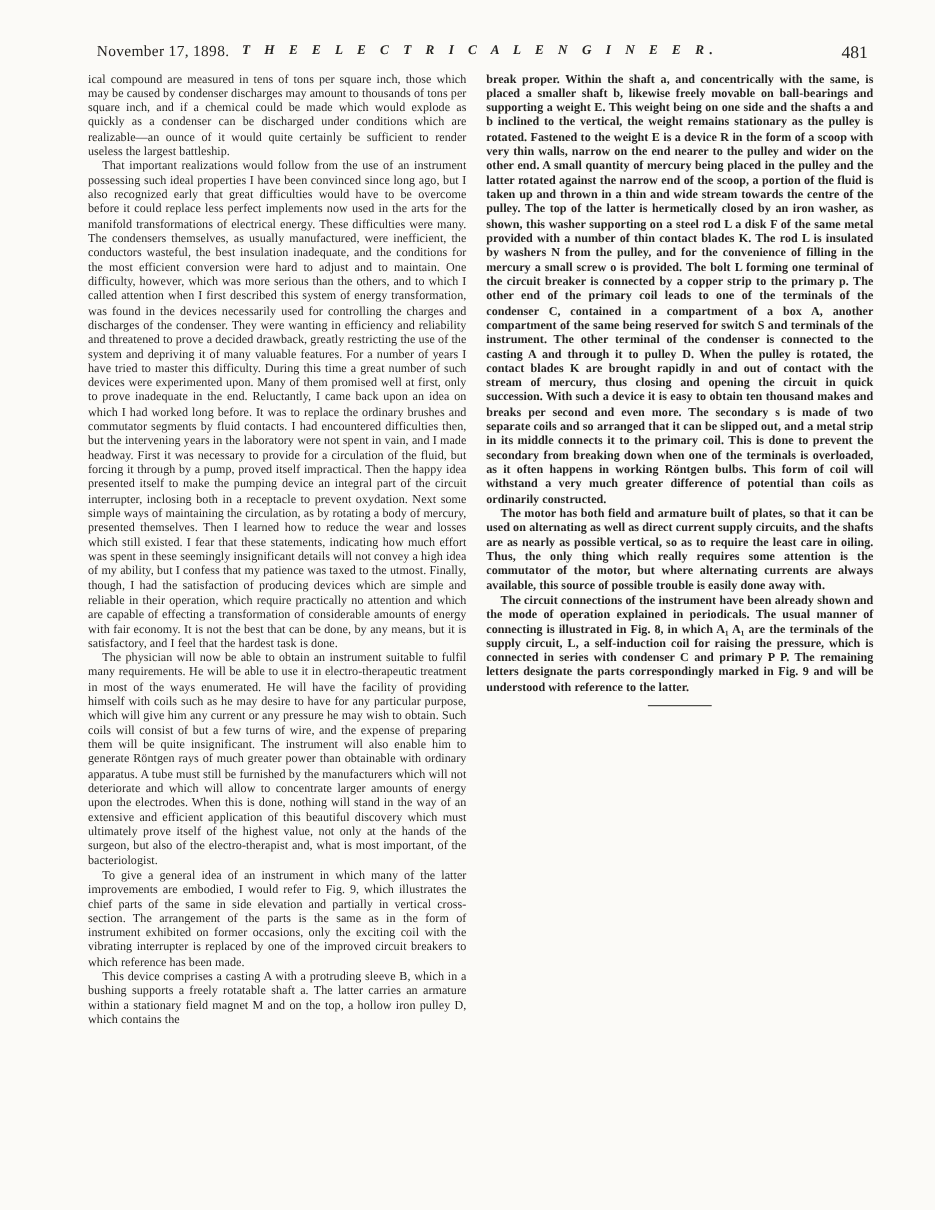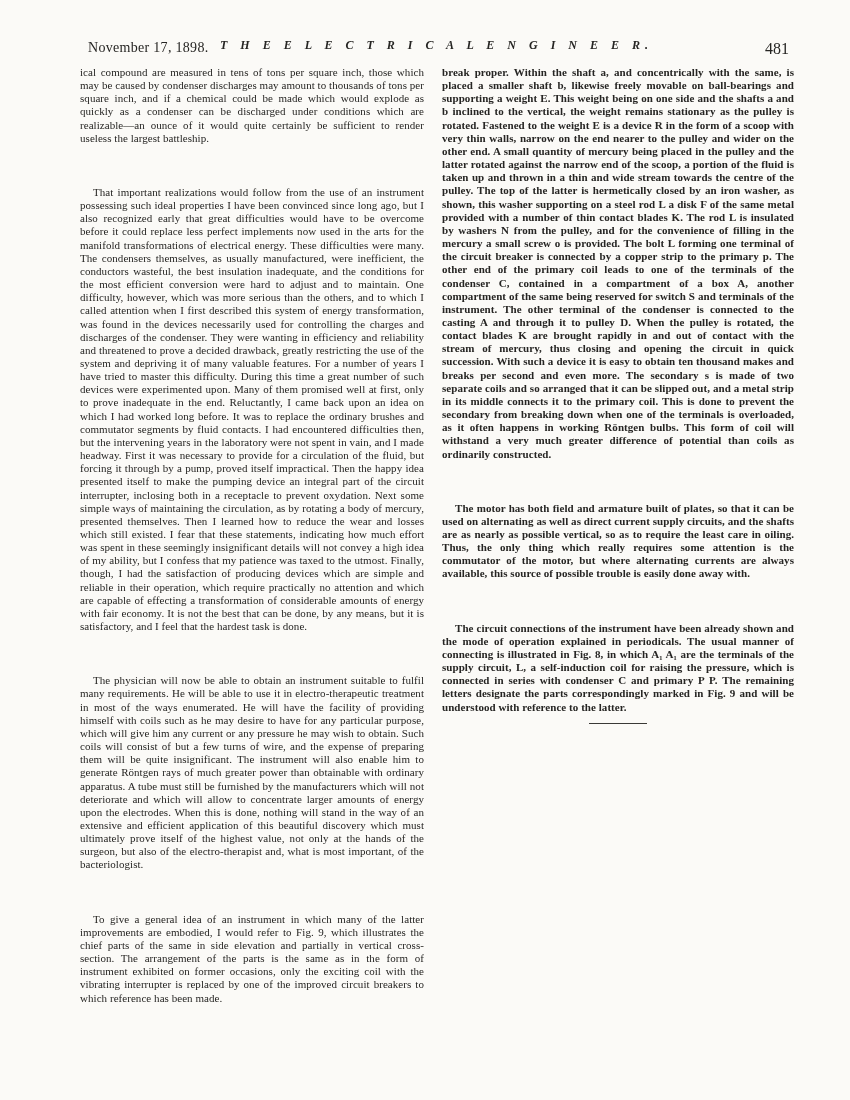--- a/index.html
+++ b/index.html
@@ -62,21 +62,21 @@
     line-height: 13.15px;
     text-align: justify;
     letter-spacing: 0.05px;
   }
   .column.left  { width: 344px; margin-right: 18px; }
   .column.right { width: 352px; font-weight: bold; }
   .column p {
     margin: 0;
     text-align: justify;
   }
-  .column p.indent { text-indent: 13px; margin-top: 41px; }
+  .column p.indent { text-indent: 13px; }
   .end-rule {
     width: 58px;
     border: 0;
     border-top: 1.5px solid #3a3936;
     margin: 9px auto 0 auto;
   }
 </style>
 </head>
 <body>
 
@@ -88,20 +88,21 @@
     <span class="page-number">481</span>
   </div>
 
   <div class="columns">
     <div class="column left">
       <div>
           <p>ical compound are measured in tens of tons per square inch, those which may be caused by condenser discharges may amount to thousands of tons per square inch, and if a chemical could be made which would explode as quickly as a condenser can be discharged under conditions which are realizable—an ounce of it would quite certainly be sufficient to render useless the largest battleship.</p>
           <p class="indent">That important realizations would follow from the use of an instrument possessing such ideal properties I have been convinced since long ago, but I also recognized early that great difficulties would have to be overcome before it could replace less perfect implements now used in the arts for the manifold transformations of electrical energy. These difficulties were many. The condensers themselves, as usually manufactured, were inefficient, the conductors wasteful, the best insulation inadequate, and the conditions for the most efficient conversion were hard to adjust and to maintain. One difficulty, however, which was more serious than the others, and to which I called attention when I first described this system of energy transformation, was found in the devices necessarily used for controlling the charges and discharges of the condenser. They were wanting in efficiency and reliability and threatened to prove a decided drawback, greatly restricting the use of the system and depriving it of many valuable features. For a number of years I have tried to master this difficulty. During this time a great number of such devices were experimented upon. Many of them promised well at first, only to prove inadequate in the end. Reluctantly, I came back upon an idea on which I had worked long before. It was to replace the ordinary brushes and commutator segments by fluid contacts. I had encountered difficulties then, but the intervening years in the laboratory were not spent in vain, and I made headway. First it was necessary to provide for a circulation of the fluid, but forcing it through by a pump, proved itself impractical. Then the happy idea presented itself to make the pumping device an integral part of the circuit interrupter, inclosing both in a receptacle to prevent oxydation. Next some simple ways of maintaining the circulation, as by rotating a body of mercury, presented themselves. Then I learned how to reduce the wear and losses which still existed. I fear that these statements, indicating how much effort was spent in these seemingly insignificant details will not convey a high idea of my ability, but I confess that my patience was taxed to the utmost. Finally, though, I had the satisfaction of producing devices which are simple and reliable in their operation, which require practically no attention and which are capable of effecting a transformation of considerable amounts of energy with fair economy. It is not the best that can be done, by any means, but it is satisfactory, and I feel that the hardest task is done.</p>
           <p class="indent">The physician will now be able to obtain an instrument suitable to fulfil many requirements. He will be able to use it in electro-therapeutic treatment in most of the ways enumerated. He will have the facility of providing himself with coils such as he may desire to have for any particular purpose, which will give him any current or any pressure he may wish to obtain. Such coils will consist of but a few turns of wire, and the expense of preparing them will be quite insignificant. The instrument will also enable him to generate Röntgen rays of much greater power than obtainable with ordinary apparatus. A tube must still be furnished by the manufacturers which will not deteriorate and which will allow to concentrate larger amounts of energy upon the electrodes. When this is done, nothing will stand in the way of an extensive and efficient application of this beautiful discovery which must ultimately prove itself of the highest value, not only at the hands of the surgeon, but also of the electro-therapist and, what is most important, of the bacteriologist.</p>
           <p class="indent">To give a general idea of an instrument in which many of the latter improvements are embodied, I would refer to Fig. 9, which illustrates the chief parts of the same in side elevation and partially in vertical cross-section. The arrangement of the parts is the same as in the form of instrument exhibited on former occasions, only the exciting coil with the vibrating interrupter is replaced by one of the improved circuit breakers to which reference has been made.</p>
+          <p class="indent">This device comprises a casting A with a protruding sleeve B, which in a bushing supports a freely rotatable shaft a. The latter carries an armature within a stationary field magnet M and on the top, a hollow iron pulley D, which contains the</p>
         </div>
     </div>
     <div class="column right">
       <div>
           <p>break proper. Within the shaft a, and concentrically with the same, is placed a smaller shaft b, likewise freely movable on ball-bearings and supporting a weight E. This weight being on one side and the shafts a and b inclined to the vertical, the weight remains stationary as the pulley is rotated. Fastened to the weight E is a device R in the form of a scoop with very thin walls, narrow on the end nearer to the pulley and wider on the other end. A small quantity of mercury being placed in the pulley and the latter rotated against the narrow end of the scoop, a portion of the fluid is taken up and thrown in a thin and wide stream towards the centre of the pulley. The top of the latter is hermetically closed by an iron washer, as shown, this washer supporting on a steel rod L a disk F of the same metal provided with a number of thin contact blades K. The rod L is insulated by washers N from the pulley, and for the convenience of filling in the mercury a small screw o is provided. The bolt L forming one terminal of the circuit breaker is connected by a copper strip to the primary p. The other end of the primary coil leads to one of the terminals of the condenser C, contained in a compartment of a box A, another compartment of the same being reserved for switch S and terminals of the instrument. The other terminal of the condenser is connected to the casting A and through it to pulley D. When the pulley is rotated, the contact blades K are brought rapidly in and out of contact with the stream of mercury, thus closing and opening the circuit in quick succession. With such a device it is easy to obtain ten thousand makes and breaks per second and even more. The secondary s is made of two separate coils and so arranged that it can be slipped out, and a metal strip in its middle connects it to the primary coil. This is done to prevent the secondary from breaking down when one of the terminals is overloaded, as it often happens in working Röntgen bulbs. This form of coil will withstand a very much greater difference of potential than coils as ordinarily constructed.</p>
           <p class="indent">The motor has both field and armature built of plates, so that it can be used on alternating as well as direct current supply circuits, and the shafts are as nearly as possible vertical, so as to require the least care in oiling. Thus, the only thing which really requires some attention is the commutator of the motor, but where alternating currents are always available, this source of possible trouble is easily done away with.</p>
           <p class="indent">The circuit connections of the instrument have been already shown and the mode of operation explained in periodicals. The usual manner of connecting is illustrated in Fig. 8, in which A₁ A₁ are the terminals of the supply circuit, L, a self-induction coil for raising the pressure, which is connected in series with condenser C and primary P P. The remaining letters designate the parts correspondingly marked in Fig. 9 and will be understood with reference to the latter.</p>
         </div>
       <hr class="end-rule">
     </div>

